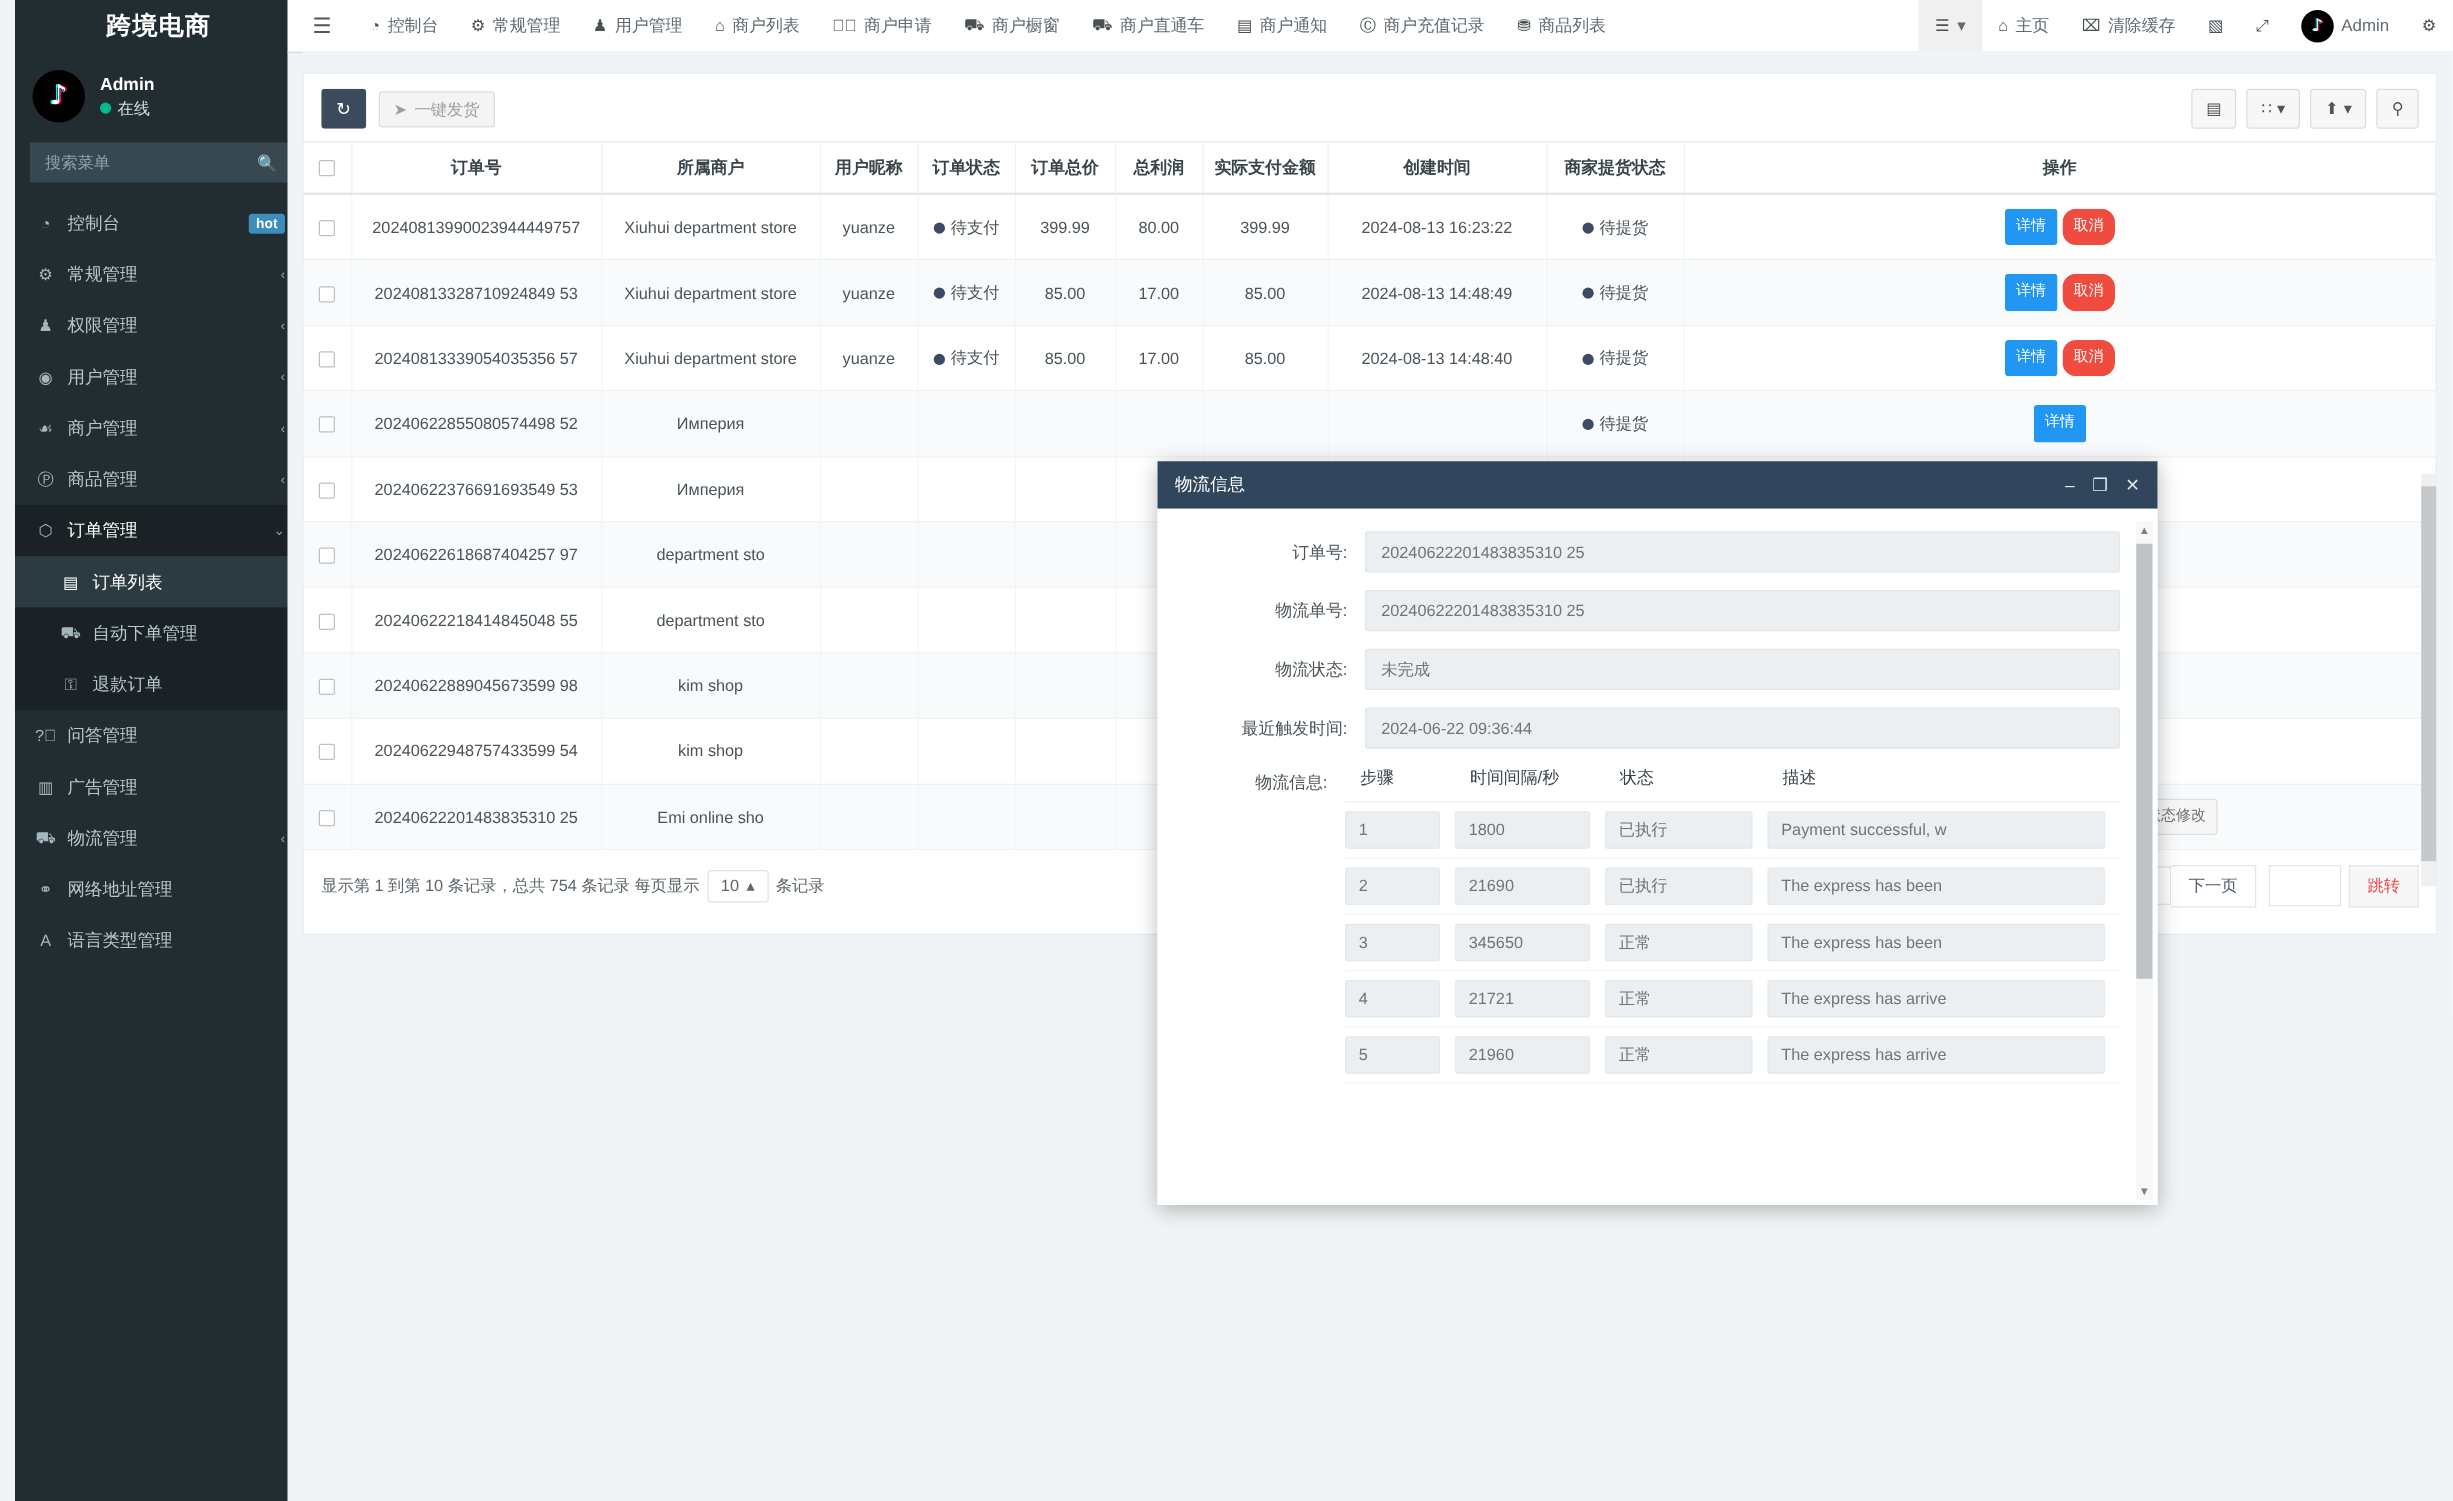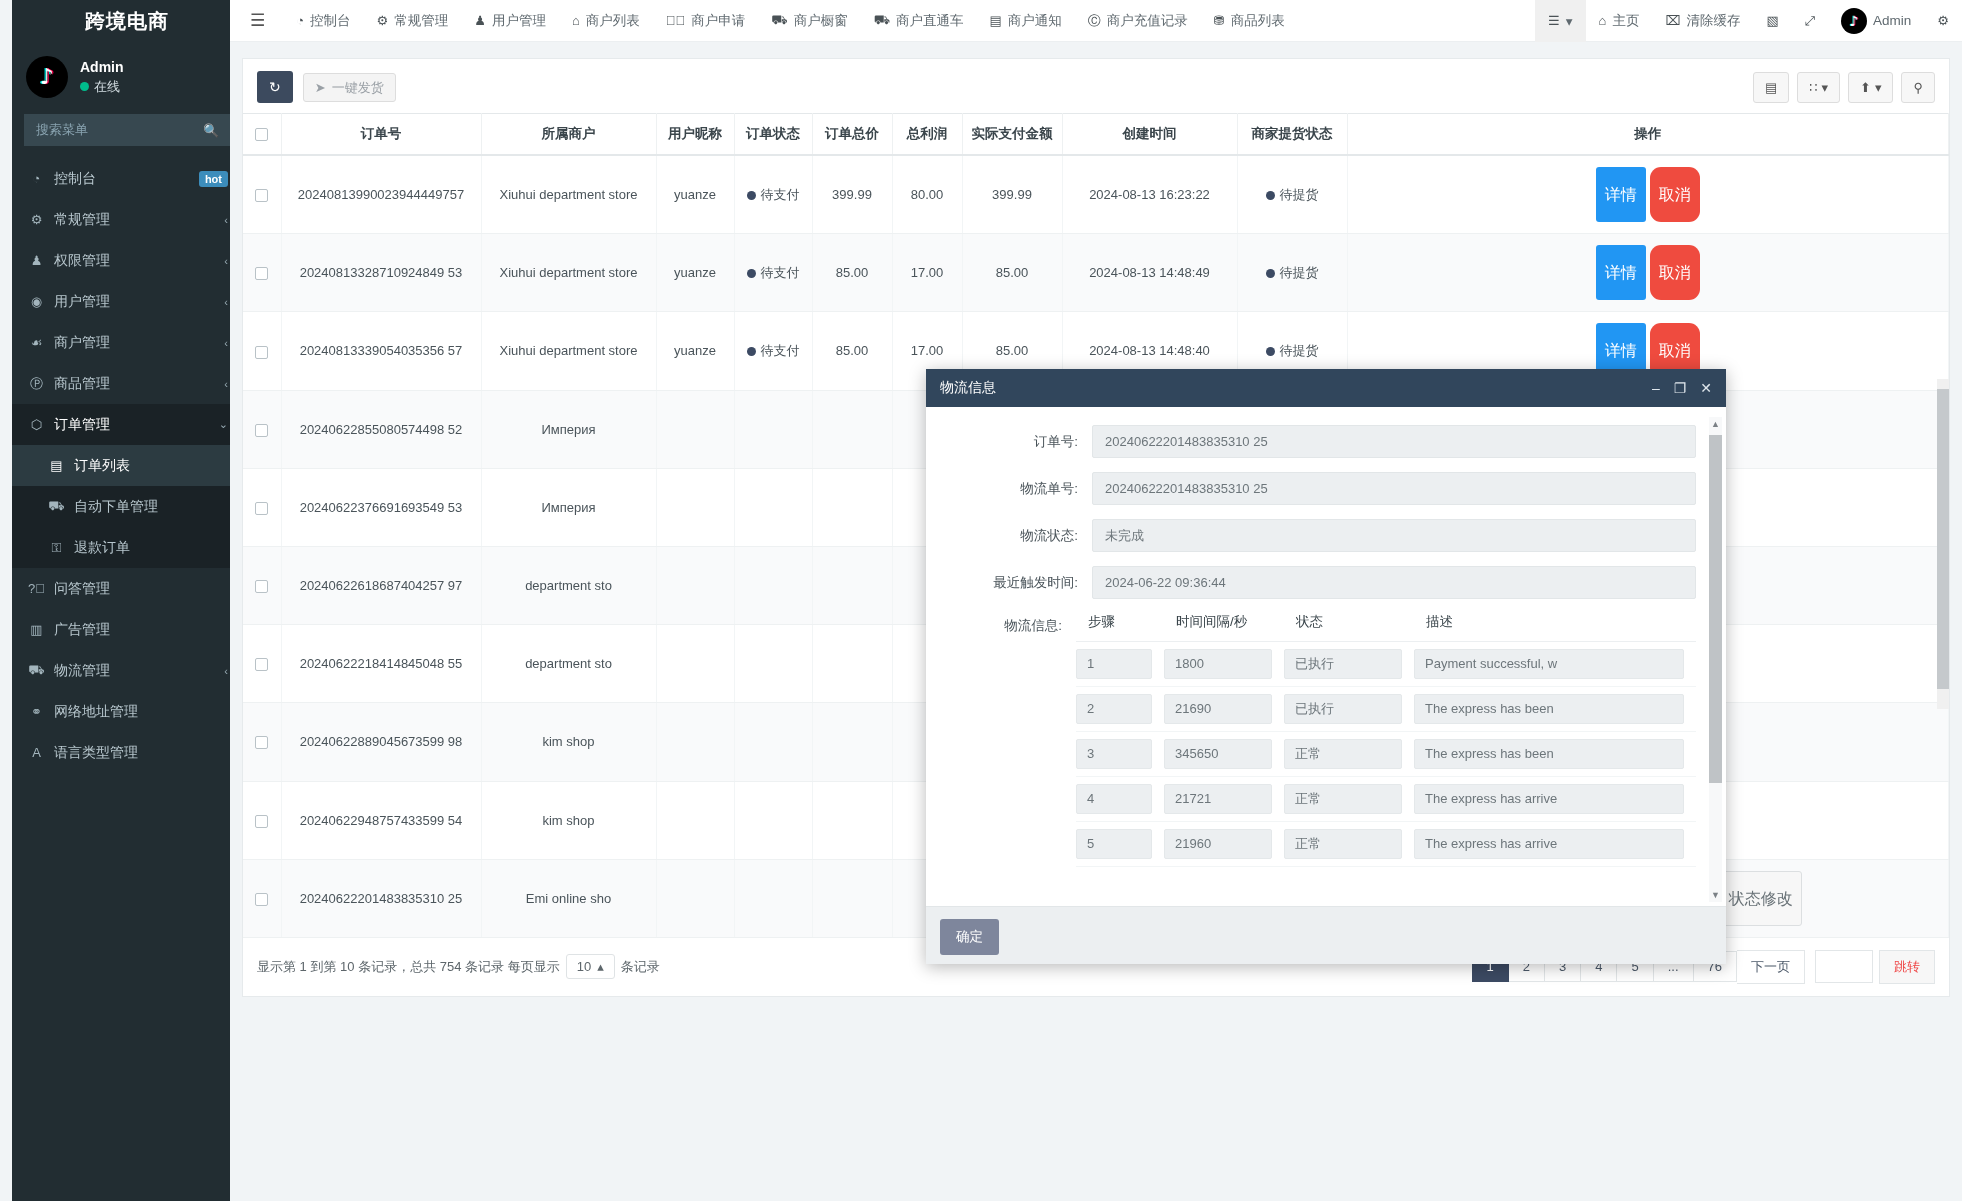--- a/index.html
+++ b/index.html
@@ -50,21 +50,21 @@
     margin: 2px 12px 12px 12px;
     background: #374850;
     height: 32px;
     display: flex; align-items: center;
     padding: 0 10px;
     position: relative;
   }
   .search-box input {
     background: transparent; border: 0; outline: 0;
     color: #b8c7ce; font-size: 13px; flex: 1;
-    font-family: Liberation Serif, serif;
+    font-family: Liberation Mono, monospace;
   }
   .search-box input::placeholder { color: #8aa4b1; }
   .search-box .sicon { color: #9fb4bd; font-size: 13px; }
 
   .menu { list-style: none; margin: 0; padding: 0; }
   .menu li.mitem {
     display: flex; align-items: center;
     height: 41px;
     padding: 0 14px 0 16px;
     font-size: 14px;
@@ -192,24 +192,24 @@
   .col-merchant { width: 175px; }
   .col-nick { width: 78px; }
   .col-status { width: 78px; }
   .col-price { width: 80px; }
   .col-profit { width: 70px; }
   .col-pay { width: 100px; }
   .col-time { width: 175px; }
   .col-pick { width: 110px; }
 
   .abtn {
-    font-size: 16px; border-radius: 3px; padding: 15px 8px;
+    font-size: 12px; border-radius: 3px; padding: 5px 8px;
     cursor: pointer; display: inline-block; margin: 0 2px;
     border: 1px solid transparent; line-height: 1.45;
-    font-family: Liberation Sans, sans-serif;
+    font-family: Liberation Mono, monospace;
   }
   .a-primary { background: #2196f3; color: #fff; }
   .a-danger { background: #ef4b3f; color: #fff; border-radius: 11px; }
   .a-default { background: #f7f7f7; color: #6a7378; border-color: #dcdfe1; }
   .a-dark { background: #1c1c20; color: #fff; }
   .a-success { background: #1abc9c; color: #fff; }
 
   
   .tfoot {
     display: flex; align-items: center;
@@ -805,17 +805,14 @@
         </div>
       </div>
 
       <div class="modal-scroll">
         <span class="ms-arrow" style="top:2px;">▲</span>
         <div class="ms-thumb"></div>
         <span class="ms-arrow" style="bottom:2px;">▼</span>
       </div>
     </div>
 
-    <div class="modal-foot">
-      <button class="btn-confirm">确定</button>
-    </div>
   </div>
 </div>
 
 </body></html>

